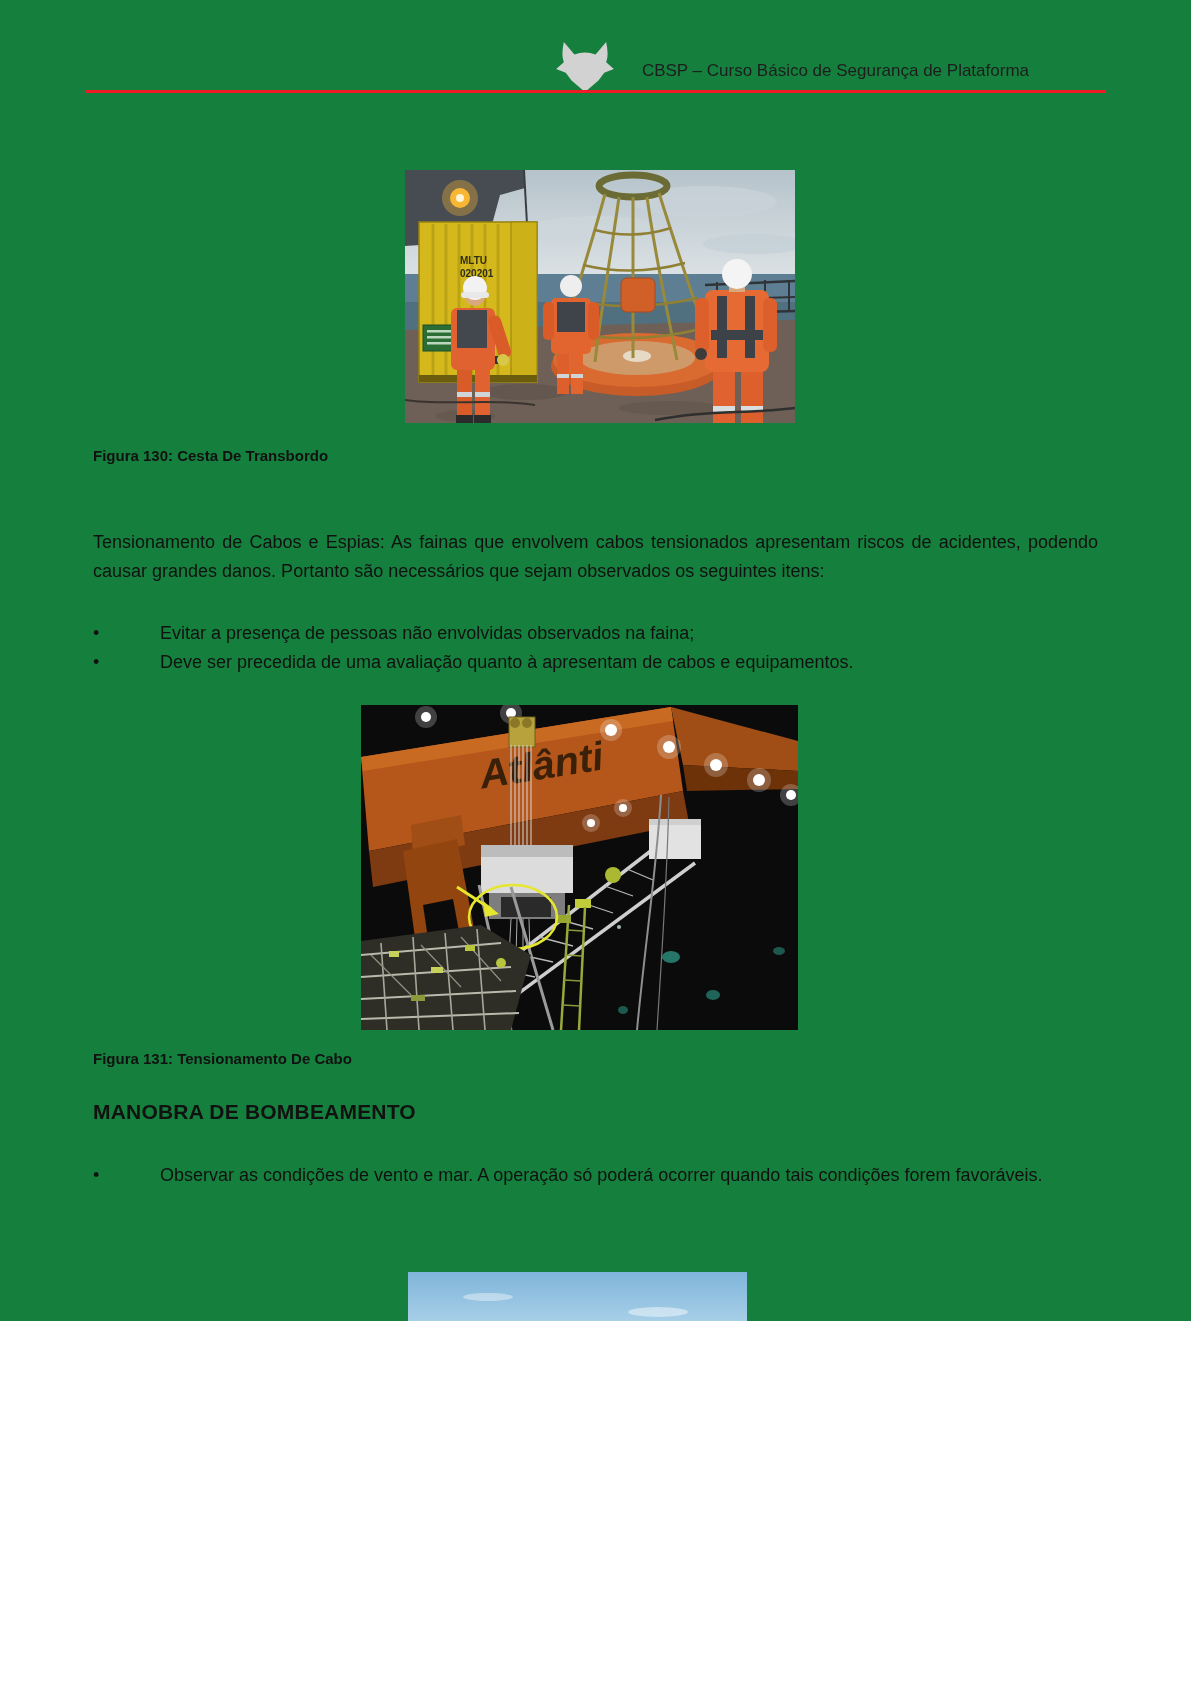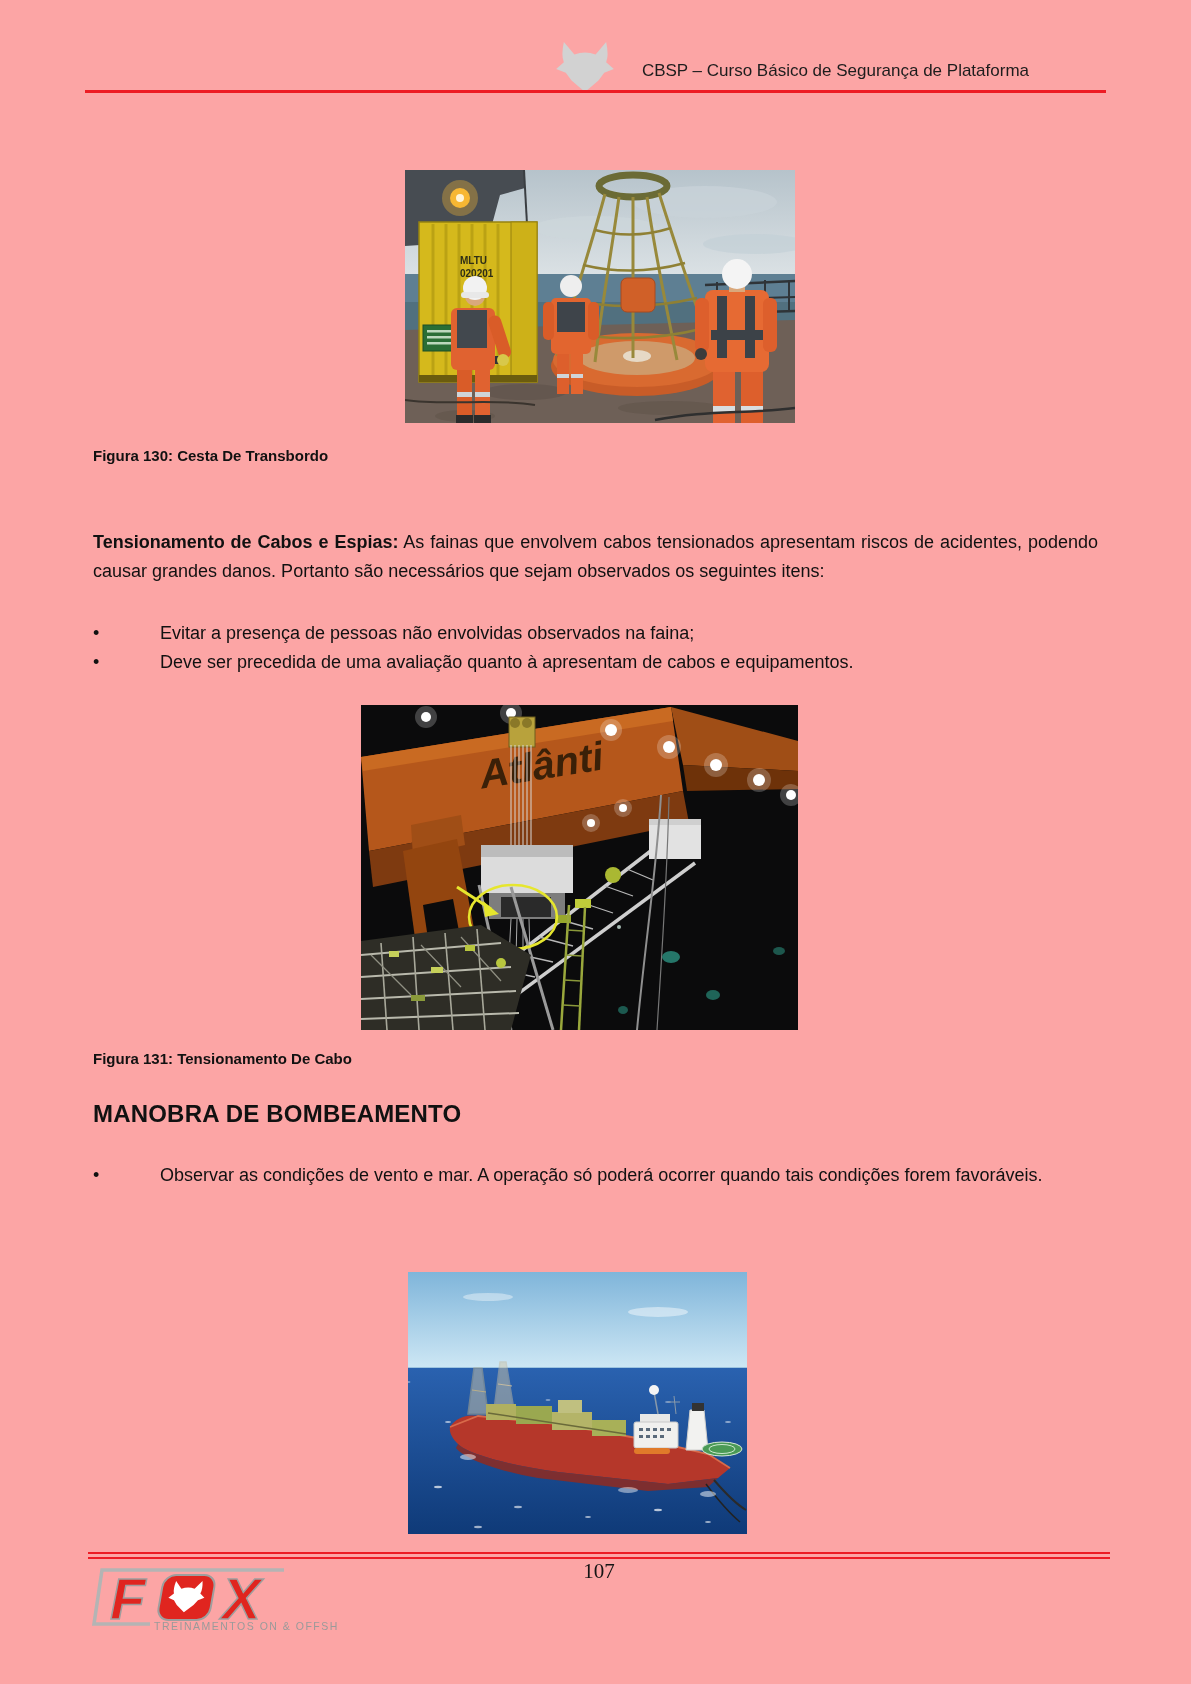--- a/index.html
+++ b/index.html
@@ -1,39 +1,39 @@
 <!DOCTYPE html>
 <html lang="pt"><head>
 <meta charset="utf-8">
 <style>
   html,body{margin:0;padding:0;background:#ffffff;}
-  .page{position:relative;width:1191px;height:1684px;background:#fca5a5;overflow:hidden;
+  .page{position:relative;width:1191px;height:1321px;background:#15803d;overflow:hidden;
         font-family:"Liberation Sans",sans-serif;color:#111;}
   .abs{position:absolute;}
   
   .hdr-title{top:61px;right:162px;font-size:17px;color:#1d1d1d;white-space:nowrap;}
   .hdr-rule{top:90px;left:85px;width:1021px;height:0;border-top:3px solid #ed1c24;}
   .hdr-fox{top:42px;left:556px;width:58px;height:50px;}
   
   .photo{display:block;}
   .photo1{top:170px;left:405px;width:390px;height:253px;}
   .photo2{top:705px;left:361px;width:437px;height:325px;}
   .photo3{top:1272px;left:408px;width:339px;height:262px;}
   
   .caption{left:93px;width:1005px;text-align:left;font-size:15px;font-weight:bold;}
   .cap1{top:447px;}
   .cap2{top:1050px;}
   .bodytxt{font-size:18px;line-height:29px;text-align:justify;}
   .para1{top:528px;left:93px;width:1005px;}
-  .lead{font-weight:bold;}
+  .lead{font-weight:normal;}
   .bullets1{top:619px;left:93px;width:1005px;}
   .bullets2{top:1161px;left:93px;width:1005px;}
   .bullet-item{margin:0;}
   .bullet-glyph{display:inline-block;width:67px;}
-  .heading{top:1100px;left:93px;font-size:24px;font-weight:bold;letter-spacing:.2px;}
+  .heading{top:1100px;left:93px;font-size:21px;font-weight:bold;letter-spacing:.2px;}
   
   .ftr-rule{top:1552px;left:88px;width:1022px;height:3px;
             border-top:2px solid #ed1c24;border-bottom:2px solid #ed1c24;}
   .page-num{top:1559px;left:93px;width:1012px;text-align:center;
             font-family:"Liberation Serif",serif;font-size:21px;color:#141414;}
   .fox-logo{top:1566px;left:88px;width:250px;height:82px;}
 </style>
 </head>
 <body>
 

